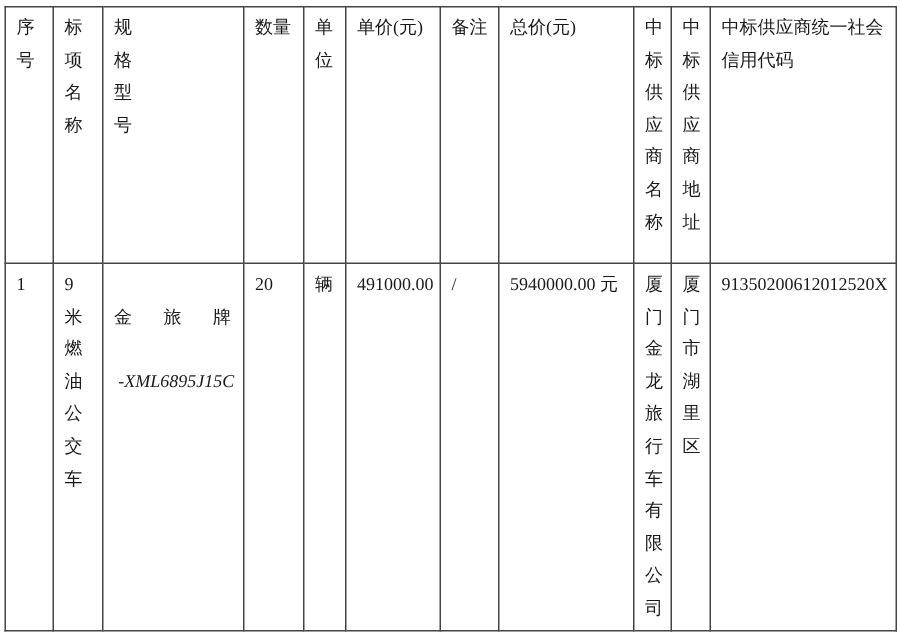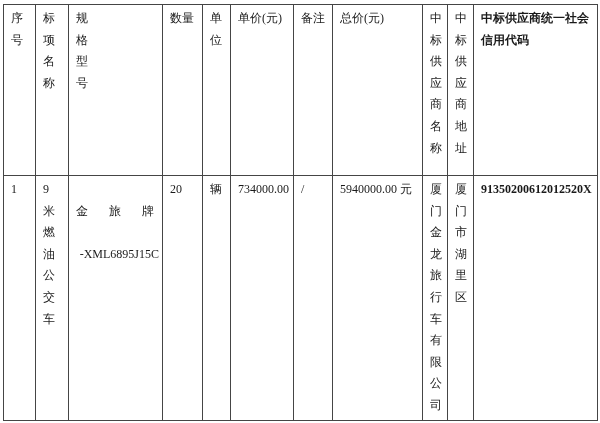--- a/index.html
+++ b/index.html
@@ -39,24 +39,25 @@
     word-break: break-all;
   }
   tr.header-row { height: 171px; }
   tr.data-row   { height: 243px; }
   .spec-brand {
     text-align: justify;
     text-align-last: justify;
     padding-right: 5px;
   }
   .spec-model {
-    text-align: right;
+    text-align: center;
     white-space: nowrap;
+    font-style: italic;
   }
-  td.cell-credit-code { padding-left: 9px; font-weight: bold; }
+  td.cell-credit-code { padding-left: 9px; }
   td.cell-total-price { padding-left: 8px; }
 </style>
 </head>
 <body>
 
 <div class="page">
   <table class="bid-table">
     <colgroup>
       <col style="width:32px">
       <col style="width:33px">
@@ -113,21 +114,21 @@
 油
 公
 交
 车</td>
         <td>
           <div class="spec-brand">金旅牌</div>
           <div class="spec-model">-XML6895J15C</div>
         </td>
         <td>20</td>
         <td>辆</td>
-        <td>734000.00</td>
+        <td>491000.00</td>
         <td>/</td>
         <td class="cell-total-price">5940000.00 元</td>
         <td>厦
 门
 金
 龙
 旅
 行
 车
 有

